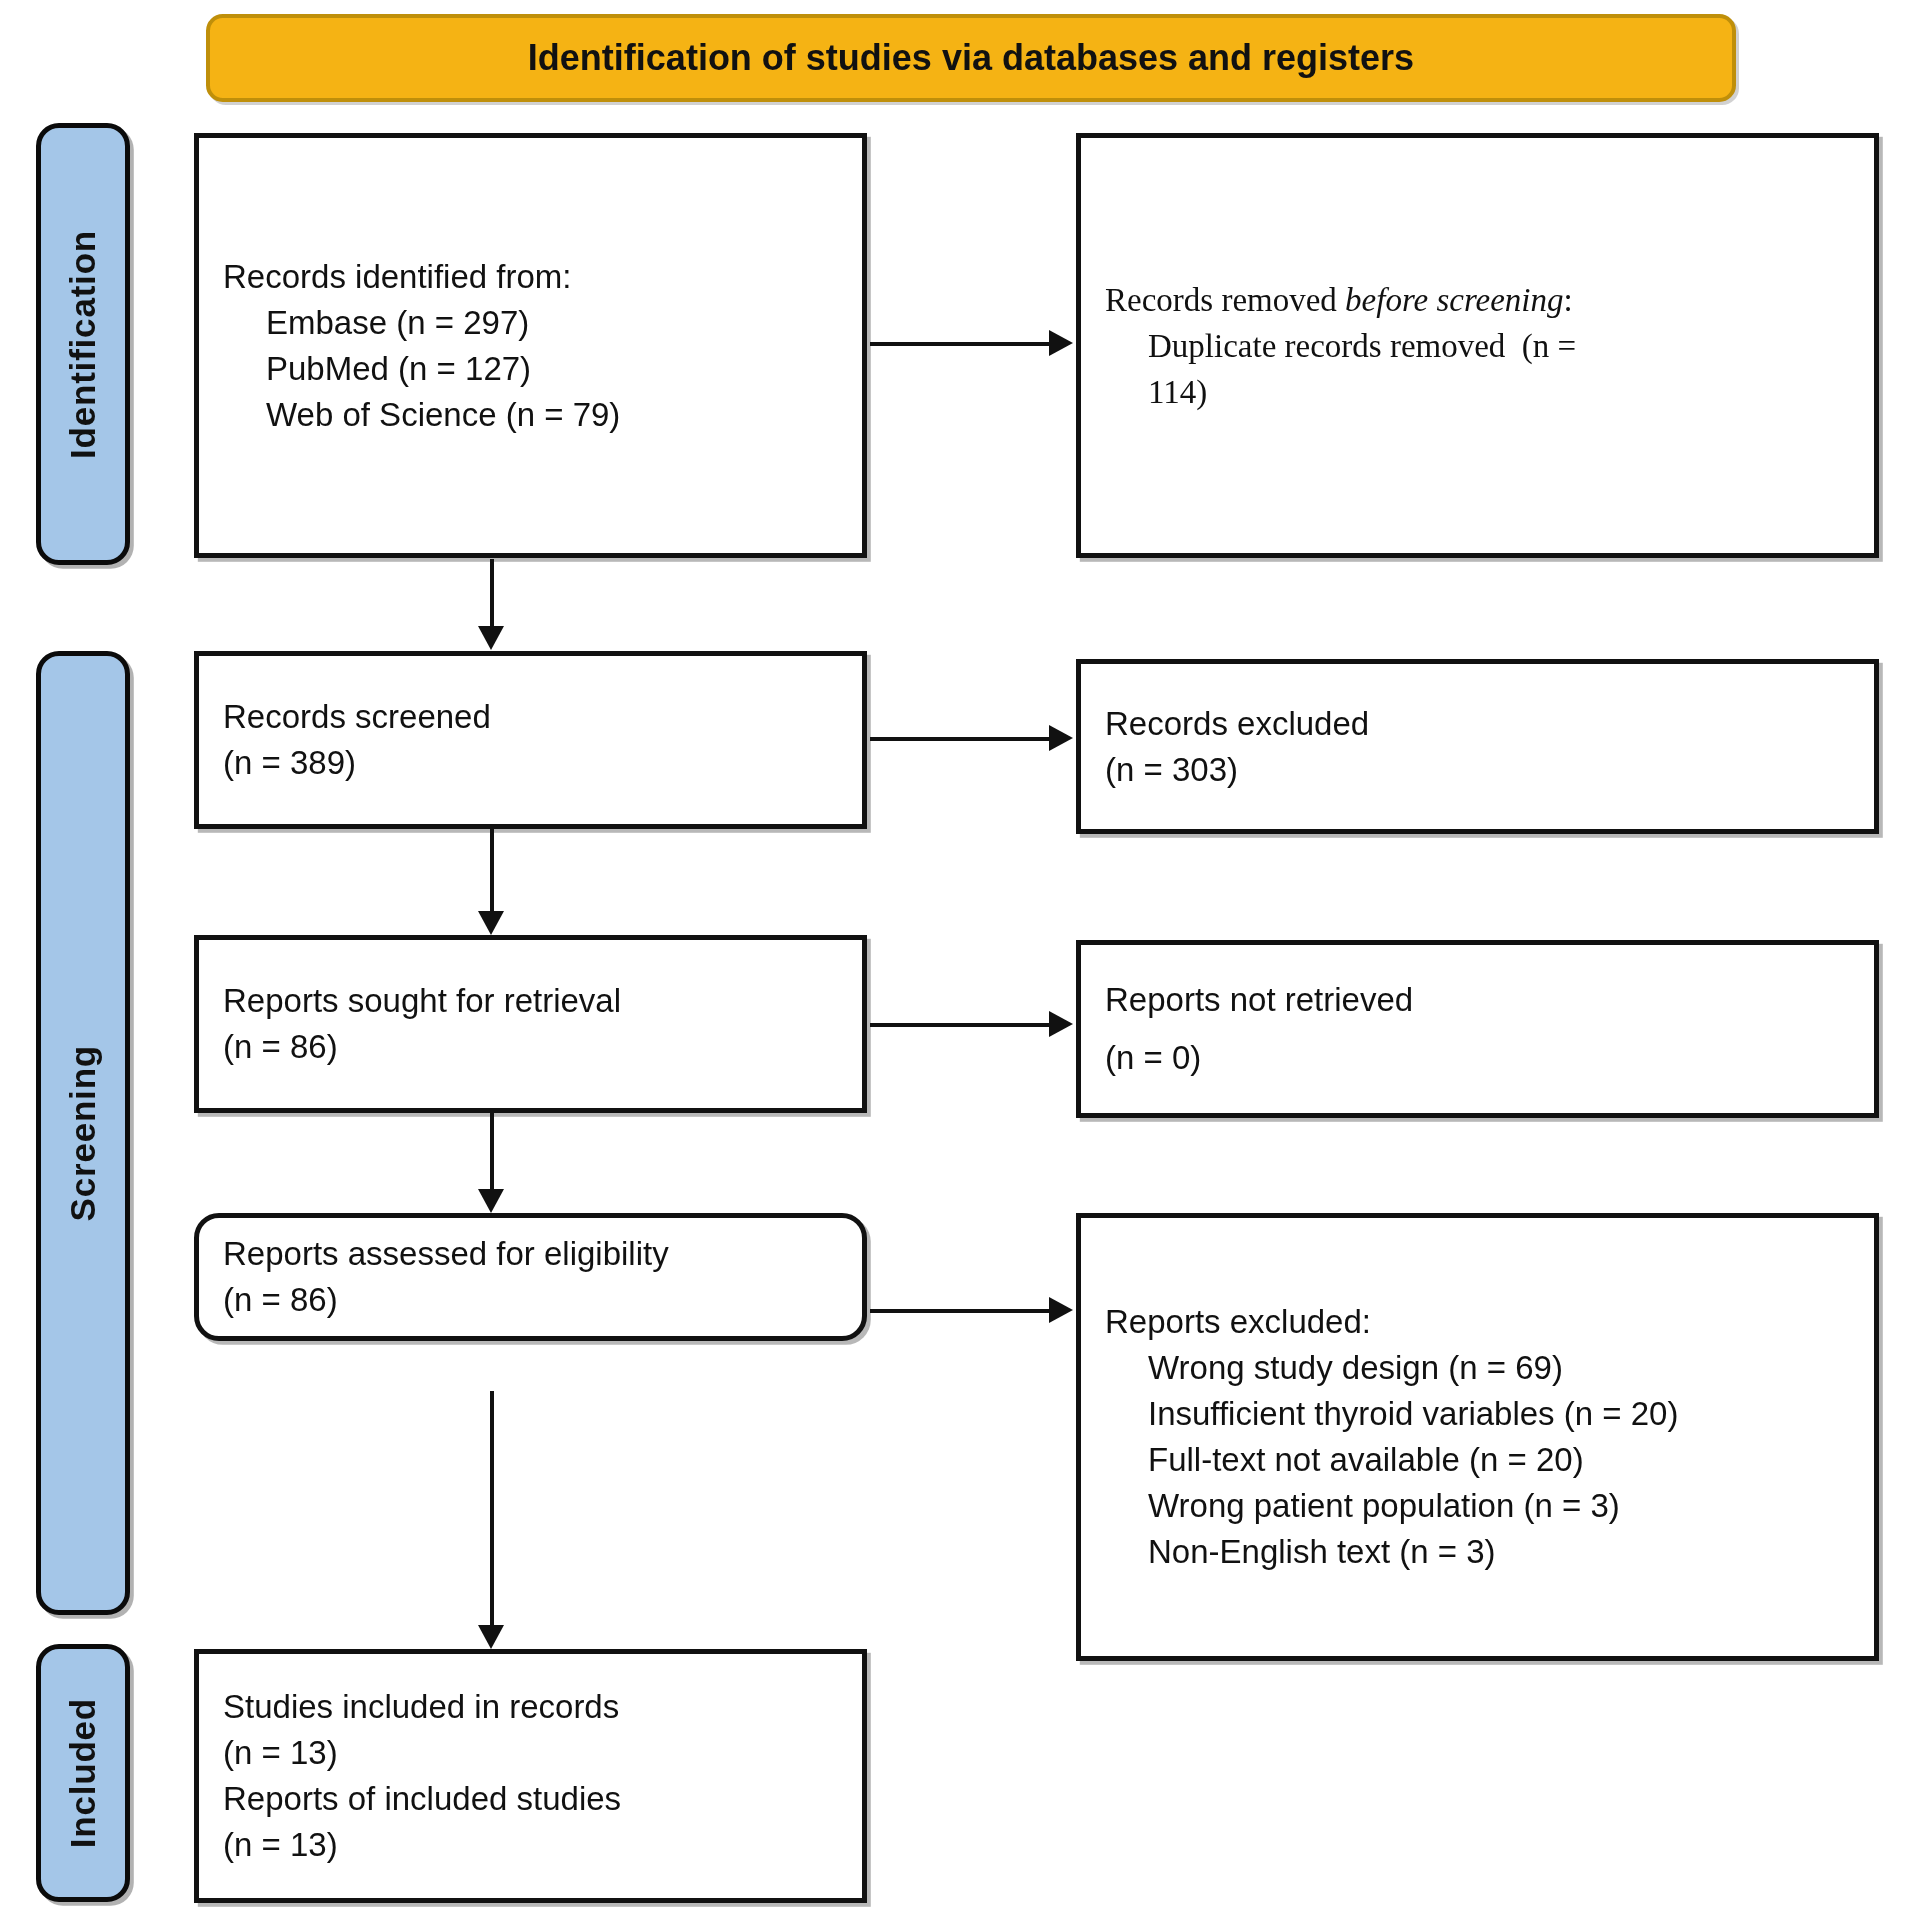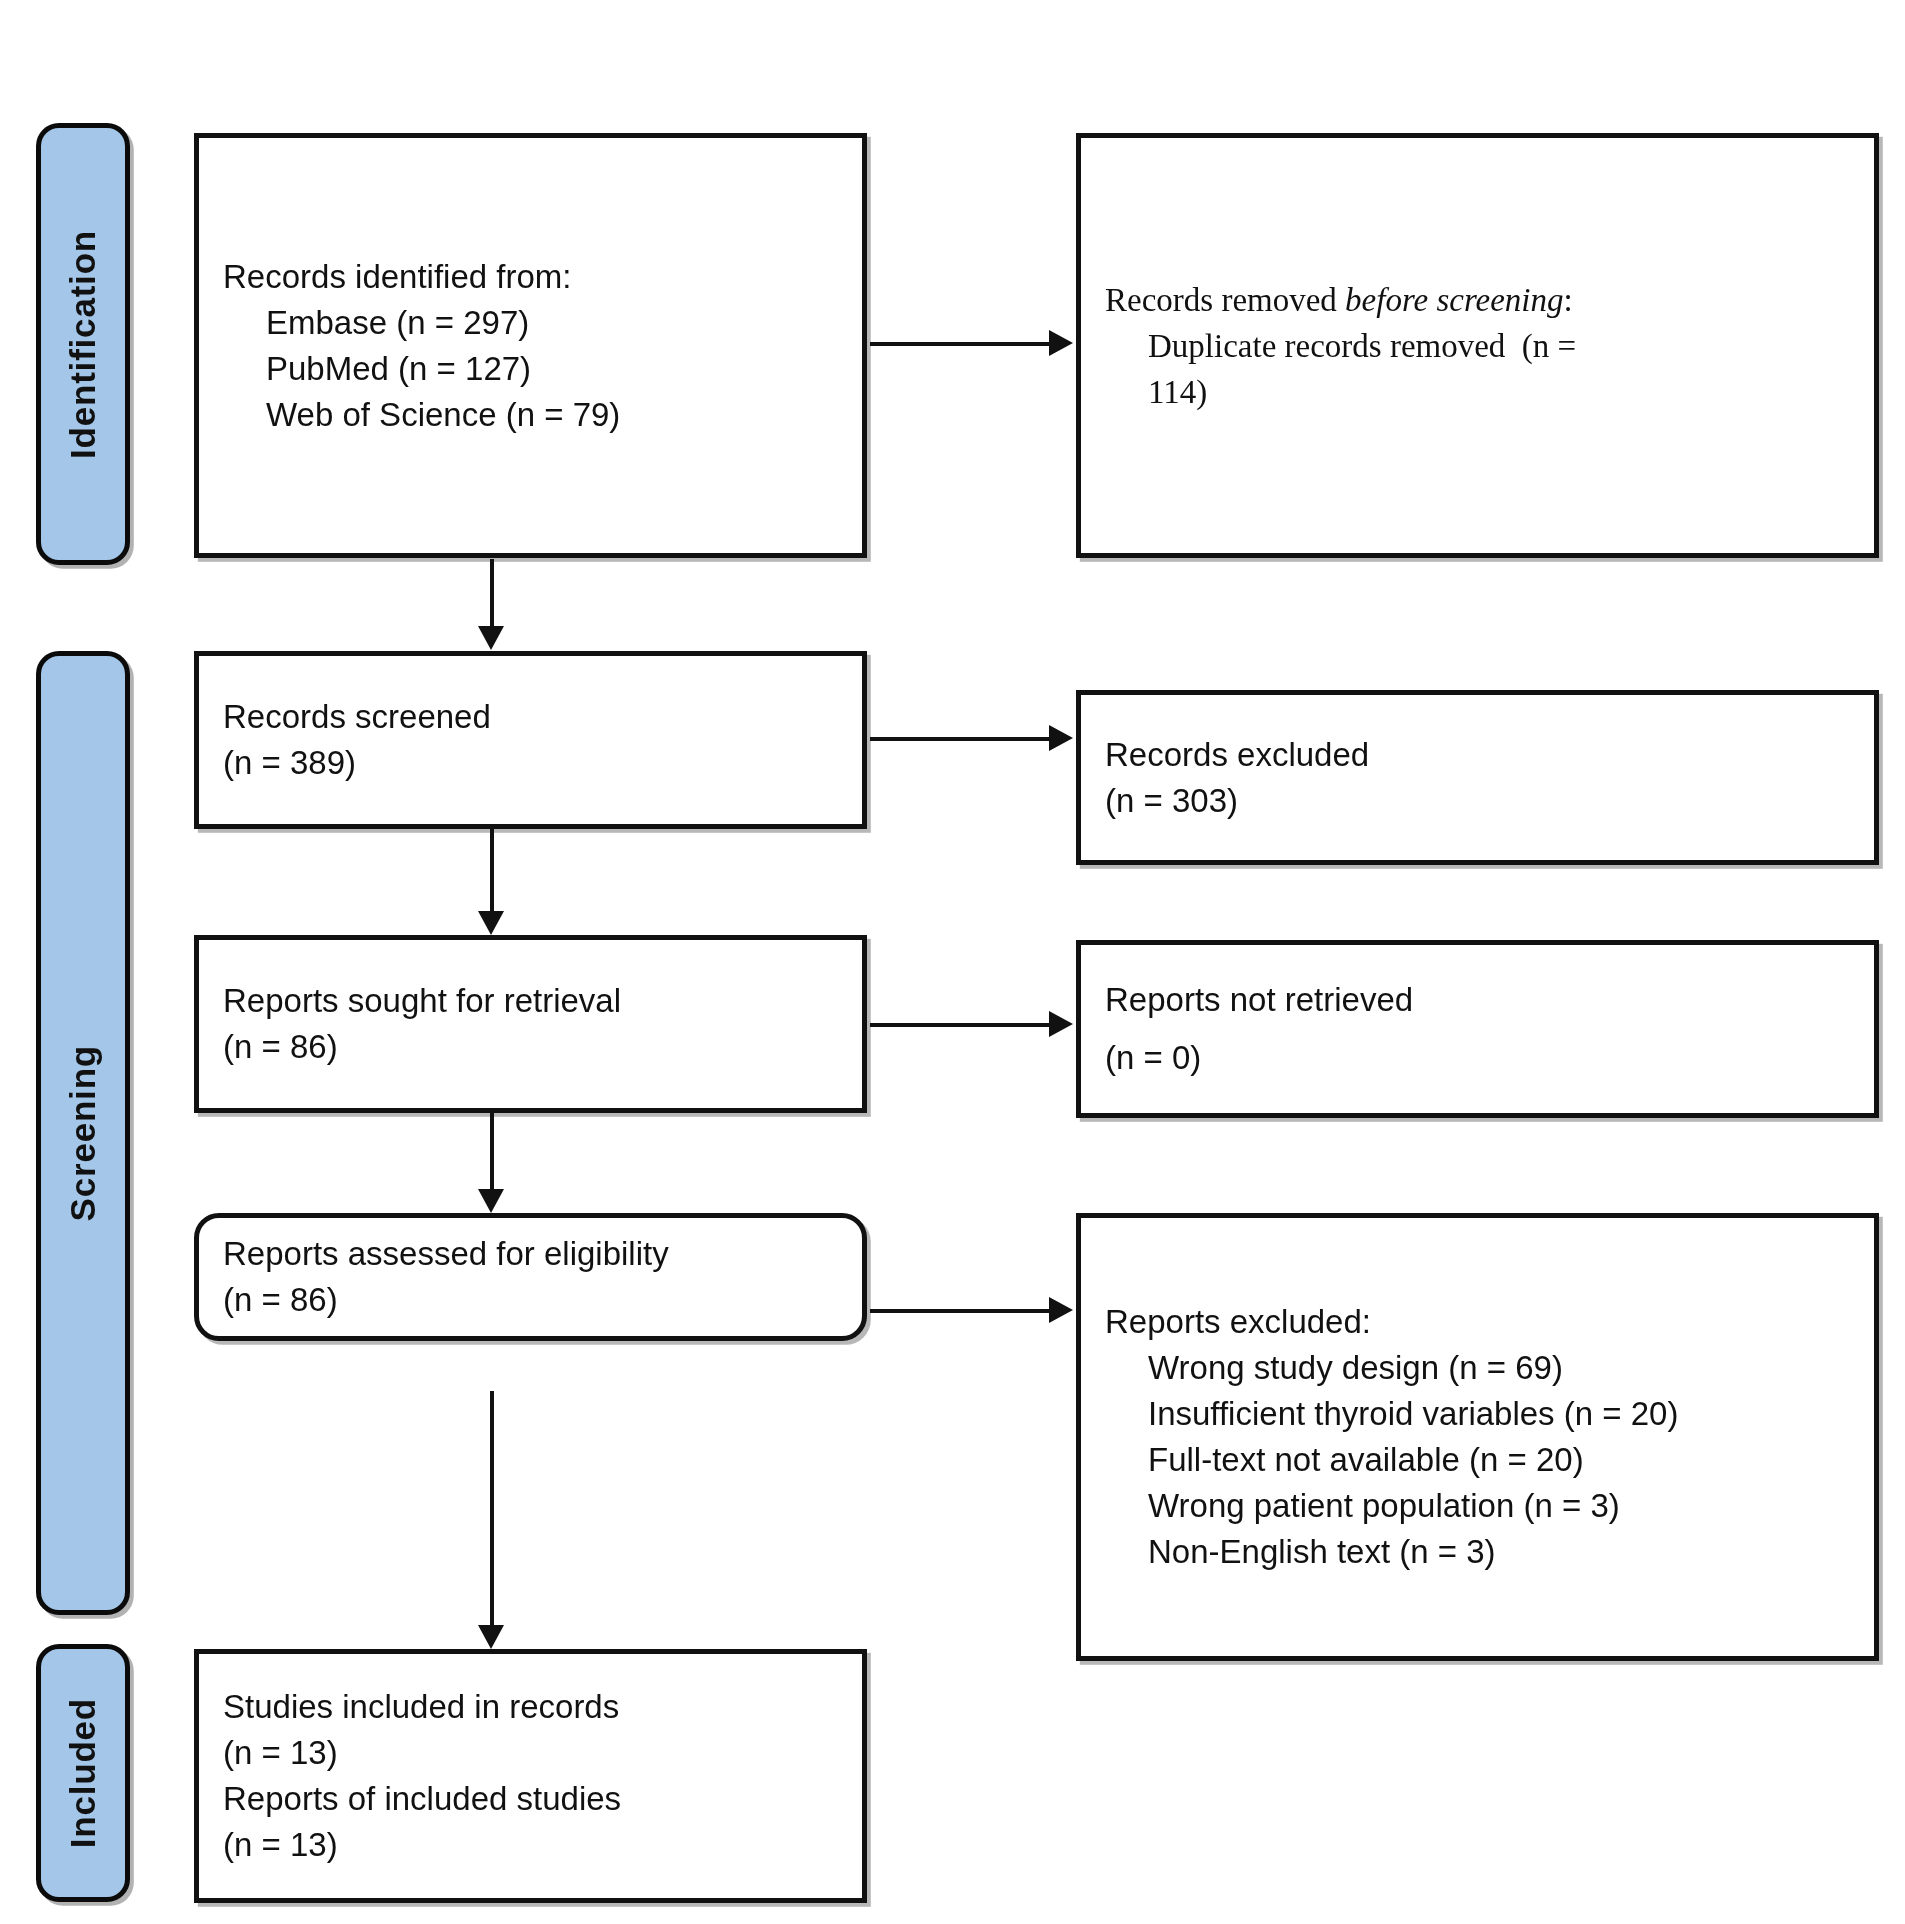--- a/index.html
+++ b/index.html
@@ -79,20 +79,23 @@
     border-top: 13.7px solid transparent;
     border-bottom: 13.7px solid transparent;
     border-left: 24px solid var(--arrow, #111111);
   }
 </style>
 </head>
 <body>
 
 <div class="page">
 
+  <div class="banner">
+    <span class="banner-text">Identification of studies via databases and registers</span>
+  </div>
 
   <div class="stage" style="top:123px;height:442px;">
     <span class="stage-text">Identification</span>
   </div>
   <div class="stage" style="top:651px;height:964px;">
     <span class="stage-text">Screening</span>
   </div>
   <div class="stage" style="top:1644px;height:258px;">
     <span class="stage-text">Included</span>
   </div>
@@ -125,21 +128,21 @@
     <div class="bline">Reports of included studies</div>
     <div class="bline">(n = 13)</div>
   </div>
 
   <div class="box" style="left:1076px;top:133px;width:803px;height:425px;font-family:Liberation Serif, serif;">
     <div class="bline"><span>Records removed </span><span class="ital">before screening</span><span>:</span></div>
     <div class="bline indent">Duplicate records removed  (n =</div>
     <div class="bline indent">114)</div>
   </div>
 
-  <div class="box" style="left:1076px;top:690px;width:803px;height:175px;justify-content:center;">
+  <div class="box" style="left:1076px;top:659px;width:803px;height:175px;justify-content:center;">
     <div class="bline">Records excluded</div>
     <div class="bline">(n = 303)</div>
   </div>
 
   <div class="box" style="left:1076px;top:940px;width:803px;height:178px;gap:12px;">
     <div class="bline">Reports not retrieved</div>
     <div class="bline">(n = 0)</div>
   </div>
 
   <div class="box" style="left:1076px;top:1213px;width:803px;height:448px;">

